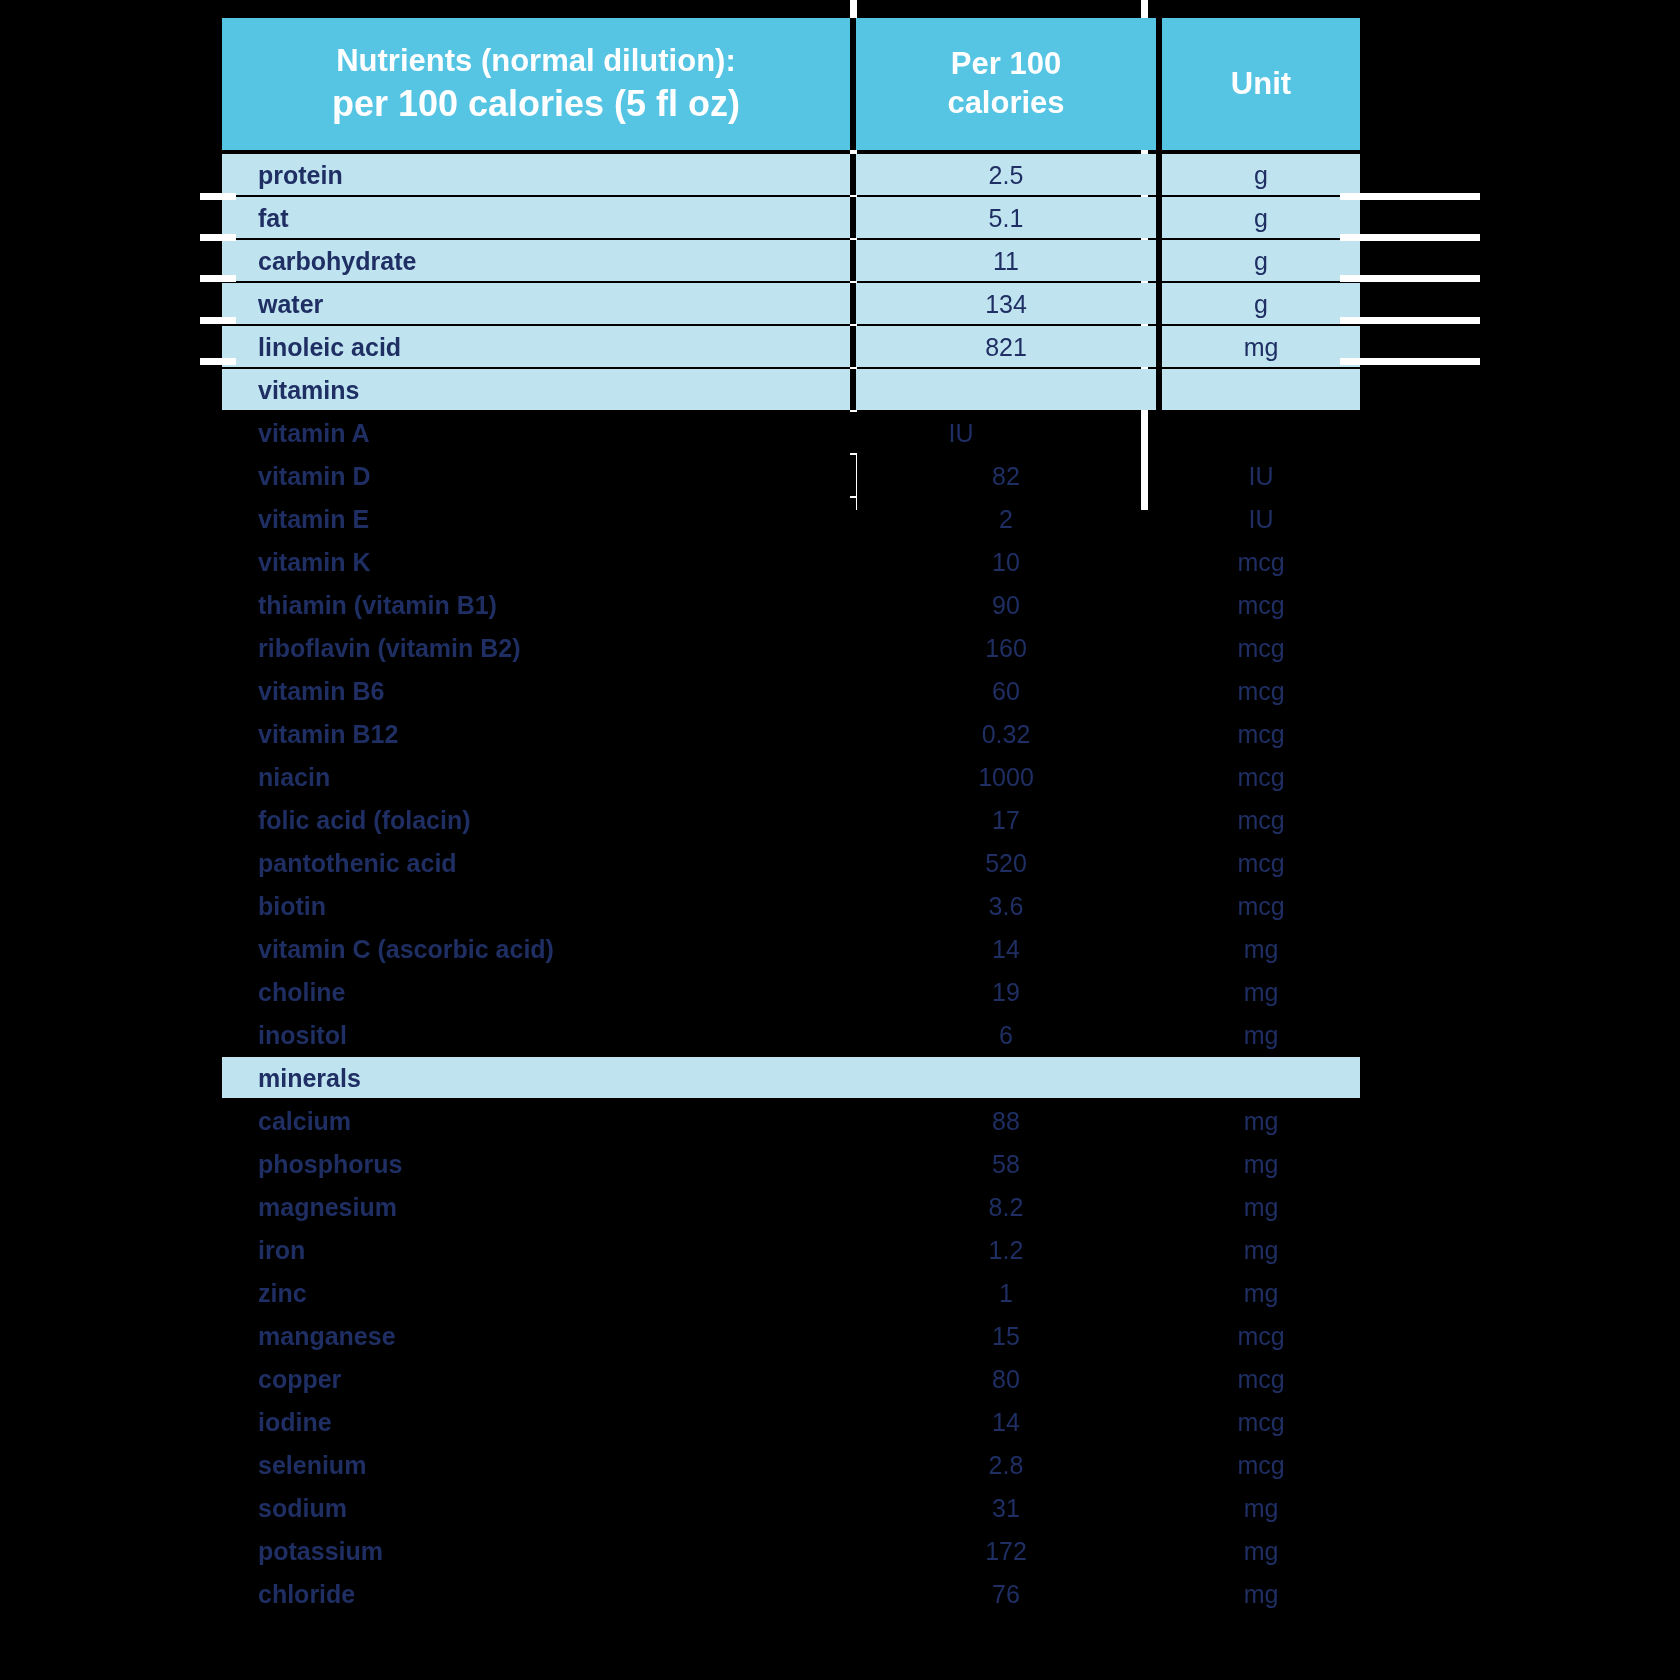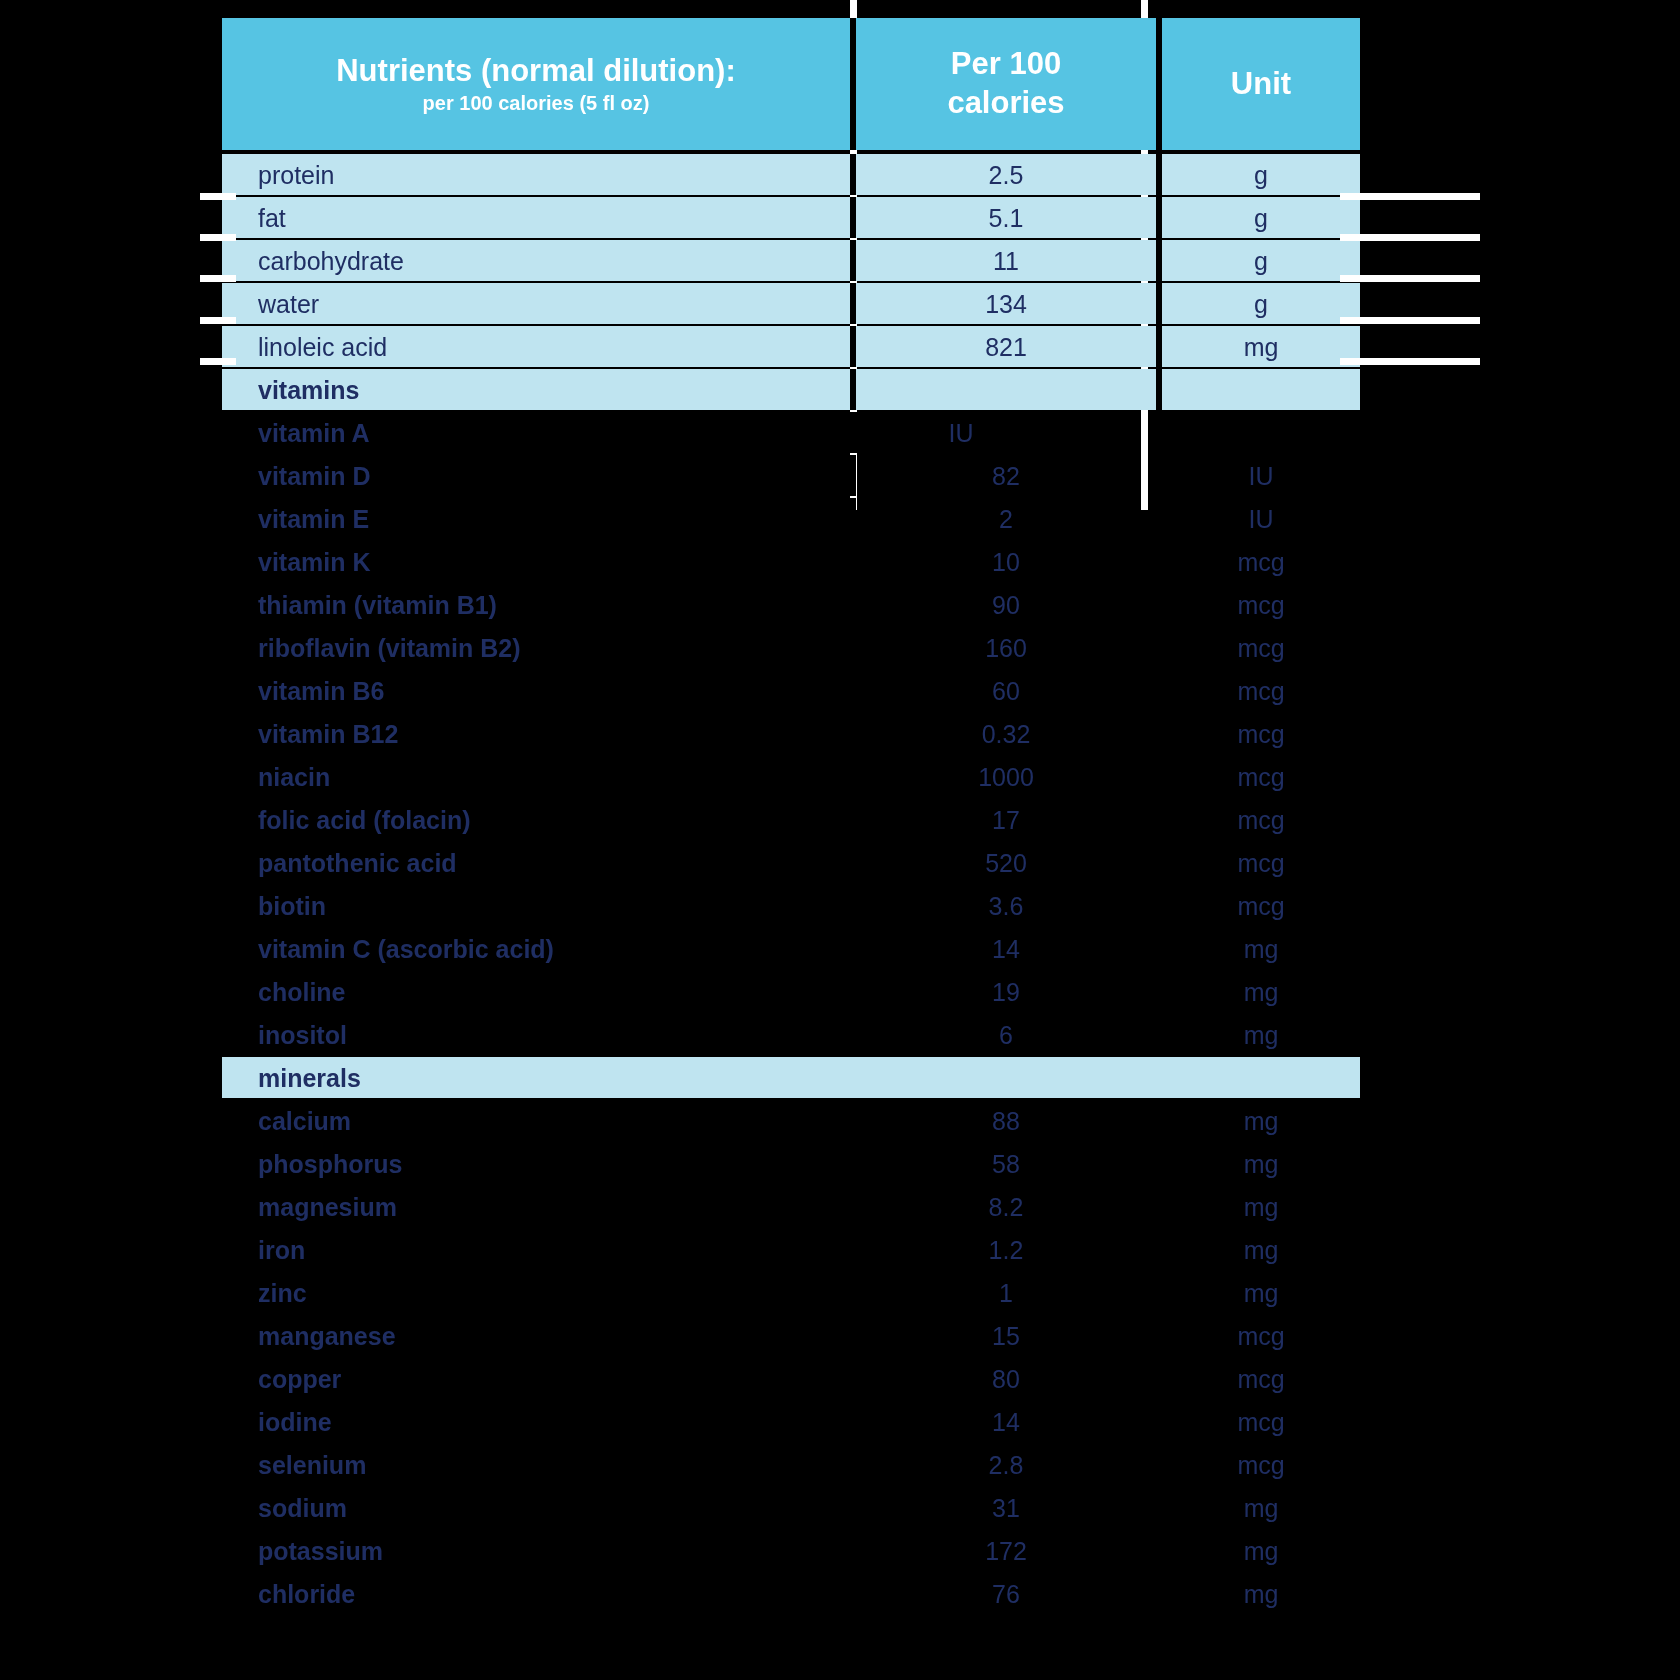--- a/index.html
+++ b/index.html
@@ -47,36 +47,36 @@
     font-weight: bold;
     text-align: center;
     display: flex;
     align-items: center;
     justify-content: center;
     padding: 10px 8px;
     min-height: 132px;
     line-height: 1.25;
   }
   .hdr-main { font-size: 31px; }
-  .hdr-sub  { font-size: 20px; }
+  .hdr-sub  { font-size: 36px; }
 
   
   .body-row {
     min-height: 41px;
     margin-bottom: 2px;
   }
   .cell {
     display: flex;
     align-items: center;
     padding: 3px 0;
     font-size: 25px;
     color: #1f2e63;
     line-height: 1.2;
   }
-  .cell.name   { justify-content: flex-start; padding-left: 36px; font-weight: normal; }
+  .cell.name   { justify-content: flex-start; padding-left: 36px; font-weight: bold; }
   .cell.value  { justify-content: center; }
   .cell.unit   { justify-content: center; }
 
   
   .hl .cell { background: #bfe4f0; }
   
   .section .cell.name { font-weight: bold; }
 
   
   .plain .cell { background: transparent; }

